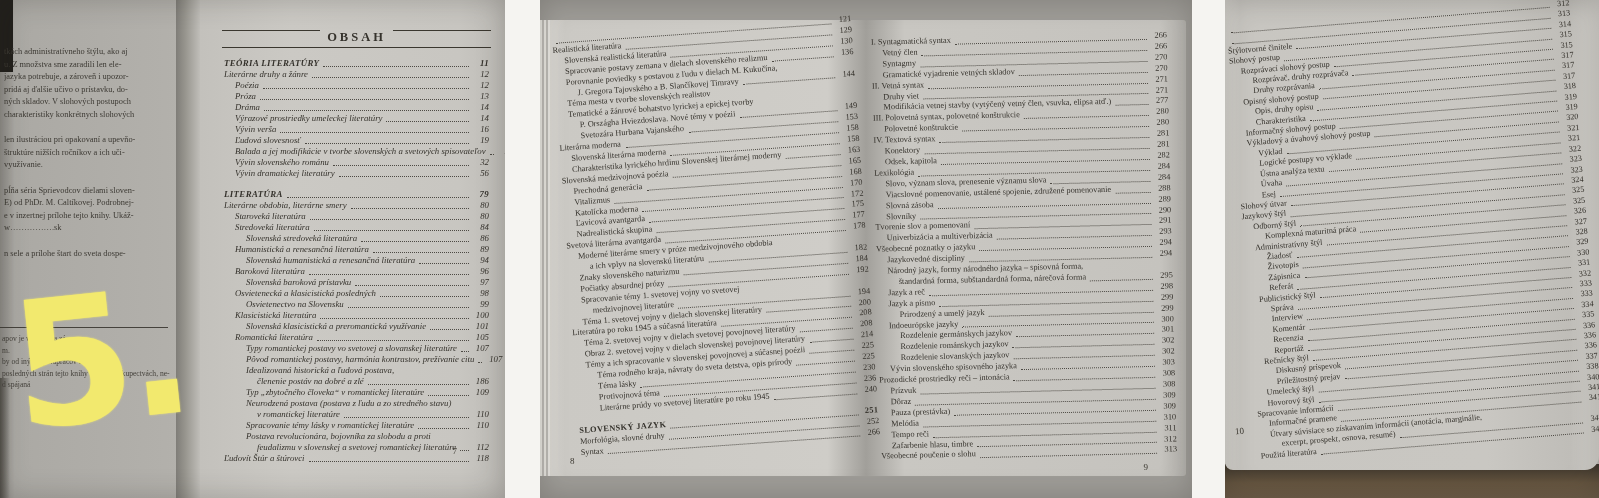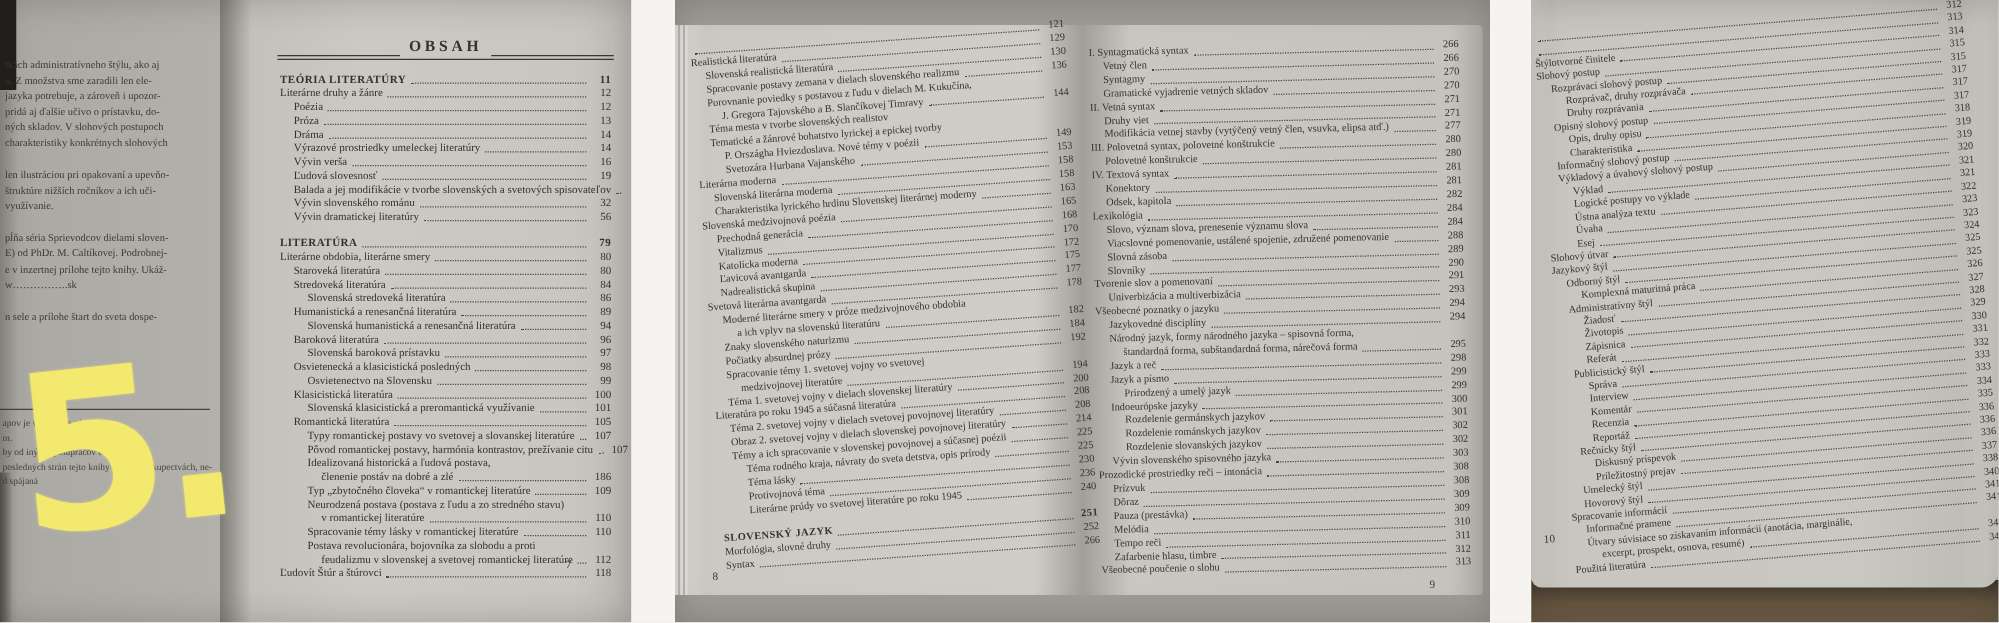--- a/index.html
+++ b/index.html
@@ -16,29 +16,29 @@
   .frag-lines div{white-space:nowrap;overflow:hidden;}
   .frag-sig{position:absolute;right:6px;top:262px;width:150px;text-align:right;font-style:italic;
             font-size:8.8px;line-height:13px;color:#38352f;}
   .frag-rule{position:absolute;left:0;top:327px;width:168px;border-top:1.2px solid #45423c;}
   .frag-foot{position:absolute;left:2px;top:333px;width:172px;font-size:7.6px;line-height:11.5px;color:#45423c;}
   .frag-foot div{white-space:nowrap;overflow:hidden;}
   .spine1{position:absolute;left:176px;top:0;width:24px;height:498px;
           background:linear-gradient(90deg,#7f7d78 0%,#98968f 40%,#c0beb9 100%);}
   .page7{position:absolute;left:200px;top:0;width:305px;height:498px;
          background:linear-gradient(90deg,#c3c1bc 0%,#cbc9c4 30%,#c8c6c1 85%,#bdbbb6 100%);}
-  .obsah{display:flex;align-items:flex-end;gap:7px;margin:30px 14px 0 22px;}
+  .obsah{display:flex;align-items:flex-start;gap:7px;margin:30px 14px 0 22px;}
   .obsah .hline{flex:1;border-top:1.6px solid #3a372f;}
   .obsah .word{font-weight:bold;font-size:12.5px;letter-spacing:3px;}
   .obsah-under{margin:2px 14px 10px 22px;border-top:1.6px solid #3a372f;}
   .toc{position:relative;}
   .toc7{margin:8px 16px 0 24px;}
   
   .toc-row{display:flex;align-items:flex-end;}
-  .toc7 .toc-row{font-size:8.8px;line-height:11px;}
+  .toc7 .toc-row{font-size:8.8px;line-height:11px;font-style:italic;}
   .toc-row .t{white-space:nowrap;}
   .toc-row .dots{flex:1 1 auto;border-bottom:1.3px dotted #4d4a44;margin:0 3px 2px 4px;min-width:4px;}
   .toc-row .pg{white-space:nowrap;min-width:17px;text-align:right;}
   .toc-row.i1 .t{padding-left:11px;} .toc-row.i2 .t{padding-left:22px;} .toc-row.i3 .t{padding-left:33px;}
   .toc-row.b{font-weight:bold;letter-spacing:.4px;}
   .toc-row.g{margin-top:10px;}
   .toc-row.nop .dots{border-bottom:none;}
   .pagenum{position:absolute;font-size:9px;color:#3a372f;}
   .pn7{right:48px;bottom:42px;}
   .five{position:absolute;left:12px;top:272px;font-family:"DejaVu Sans",sans-serif;font-weight:bold;

